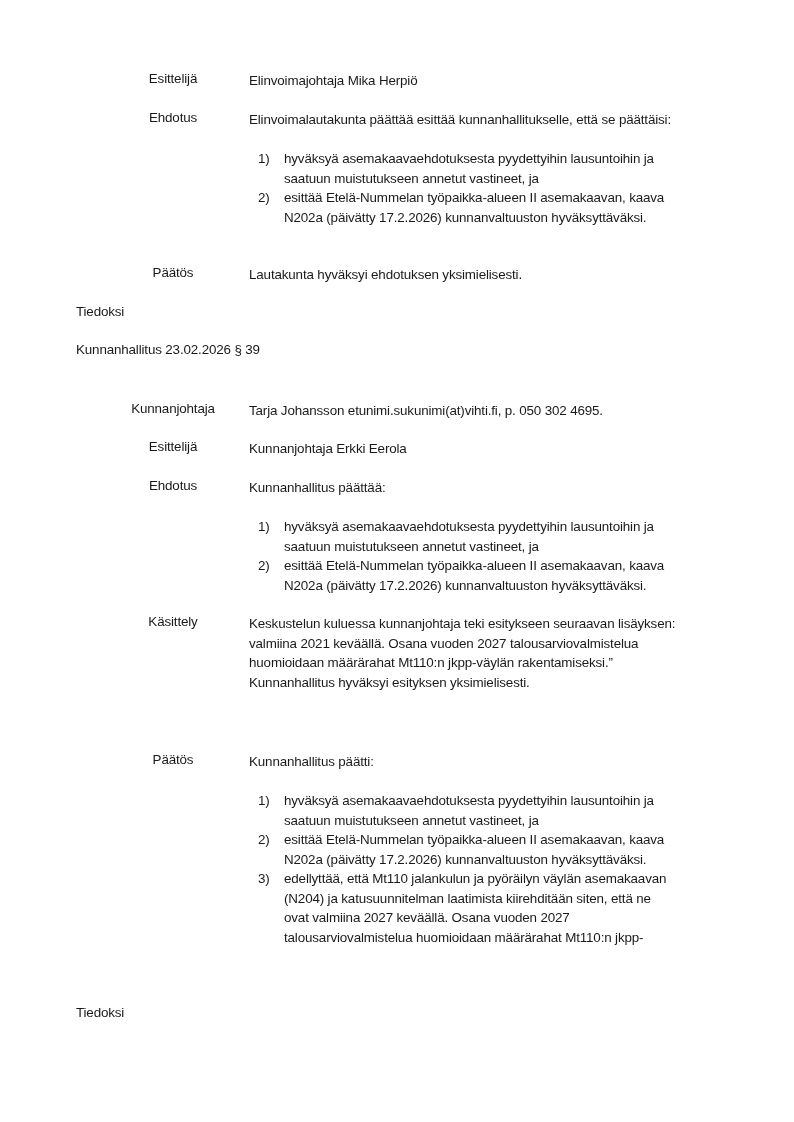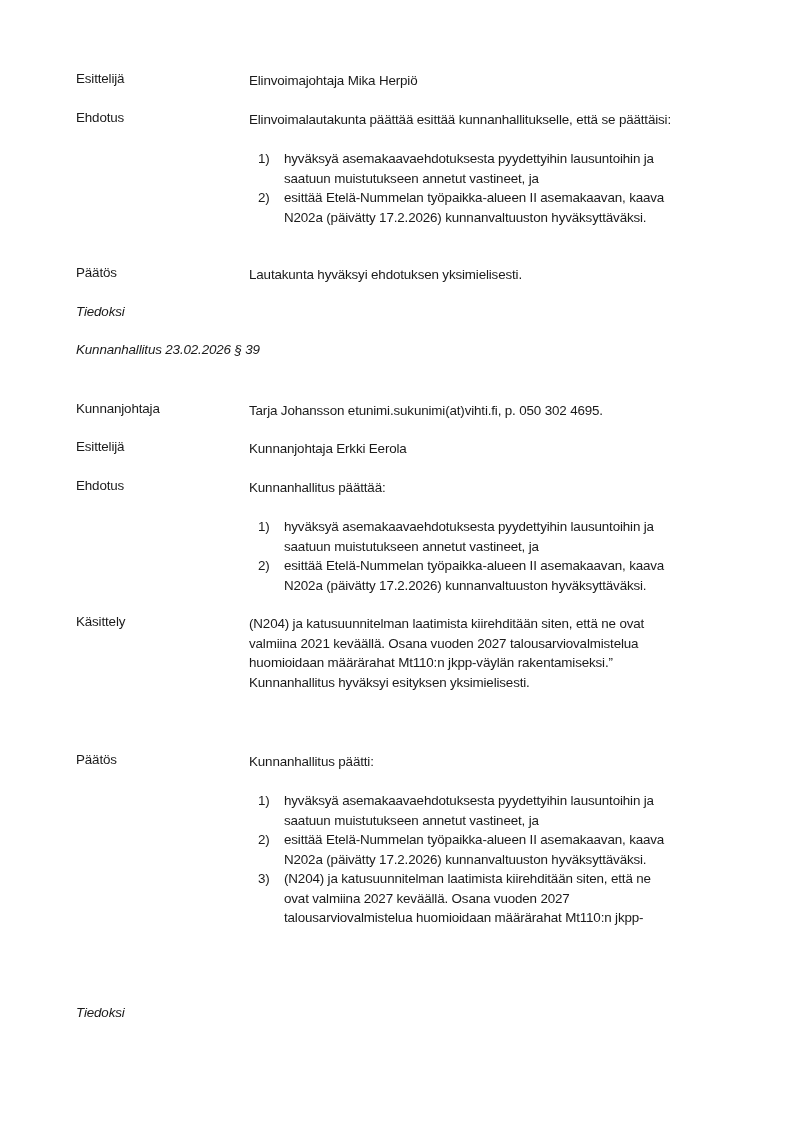--- a/index.html
+++ b/index.html
@@ -5,27 +5,27 @@
   html, body { margin: 0; padding: 0; background: #ffffff; }
   body {
     width: 794px; height: 1122px; position: relative; overflow: hidden;
     font-family: "Liberation Sans", sans-serif;
     color: #1a1a1a;
     font-size: 13.4px;
     letter-spacing: -0.15px;
   }
   .page { position: absolute; left: 0; top: 0; width: 794px; height: 1122px; }
   .row { position: absolute; left: 76px; width: 680px; }
-  .label { position: absolute; left: 0; top: 0; width: 170px; }
+  .label { position: absolute; left: 12px; top: 0; width: 170px; text-align: center; }
   .value { position: absolute; left: 173px; top: 0; width: 505px; line-height: 19.5px; }
   .line { display: block; white-space: nowrap; line-height: 19.5px; }
   ol.numlist { list-style: none; margin: 0; padding: 0; position: absolute; left: 182px; width: 470px; }
   ol.numlist li { position: relative; padding-left: 26px; line-height: 19.5px; }
   ol.numlist li .num { position: absolute; left: 0; top: 0; }
-  .standalone { position: absolute; left: 76px; font-style: italic; }
+  .standalone { position: absolute; left: 76px; }
 </style>
 </head>
 <body>
 
 <div class="page">
 
   <div class="row" style="top:71px;">
     <span class="label">Esittelijä</span>
     <span class="value">Elinvoimajohtaja Mika Herpiö</span>
   </div>
@@ -79,21 +79,21 @@
     <li>
         <span class="num">2)</span>
         <span class="line">esittää Etelä-Nummelan työpaikka-alueen II asemakaavan, kaava</span>
         <span class="line">N202a (päivätty 17.2.2026) kunnanvaltuuston hyväksyttäväksi.</span>
       </li>
   </ol>
 
   <div class="row" style="top:614px;">
     <span class="label">Käsittely</span>
     <div class="value">
-      <span class="line">(N204) ja katusuunnitelman laatimista kiirehditään siten, että ne ovat</span>
+      <span class="line">Keskustelun kuluessa kunnanjohtaja teki esitykseen seuraavan lisäyksen:</span>
       <span class="line">valmiina 2021 keväällä. Osana vuoden 2027 talousarviovalmistelua</span>
       <span class="line">huomioidaan määrärahat Mt110:n jkpp-väylän rakentamiseksi.”</span>
       <span class="line">Kunnanhallitus hyväksyi esityksen yksimielisesti.</span>
     </div>
   </div>
 
   <div class="row" style="top:752px;">
     <span class="label">Päätös</span>
     <span class="value">Kunnanhallitus päätti:</span>
   </div>
@@ -103,20 +103,21 @@
         <span class="line">hyväksyä asemakaavaehdotuksesta pyydettyihin lausuntoihin ja</span>
         <span class="line">saatuun muistutukseen annetut vastineet, ja</span>
       </li>
     <li>
         <span class="num">2)</span>
         <span class="line">esittää Etelä-Nummelan työpaikka-alueen II asemakaavan, kaava</span>
         <span class="line">N202a (päivätty 17.2.2026) kunnanvaltuuston hyväksyttäväksi.</span>
       </li>
     <li>
         <span class="num">3)</span>
+        <span class="line">edellyttää, että Mt110 jalankulun ja pyöräilyn väylän asemakaavan</span>
         <span class="line">(N204) ja katusuunnitelman laatimista kiirehditään siten, että ne</span>
         <span class="line">ovat valmiina 2027 keväällä. Osana vuoden 2027</span>
         <span class="line">talousarviovalmistelua huomioidaan määrärahat Mt110:n jkpp-</span>
       </li>
   </ol>
 
   <div class="standalone" style="top:1005px;">Tiedoksi</div>
 
 </div>
 

